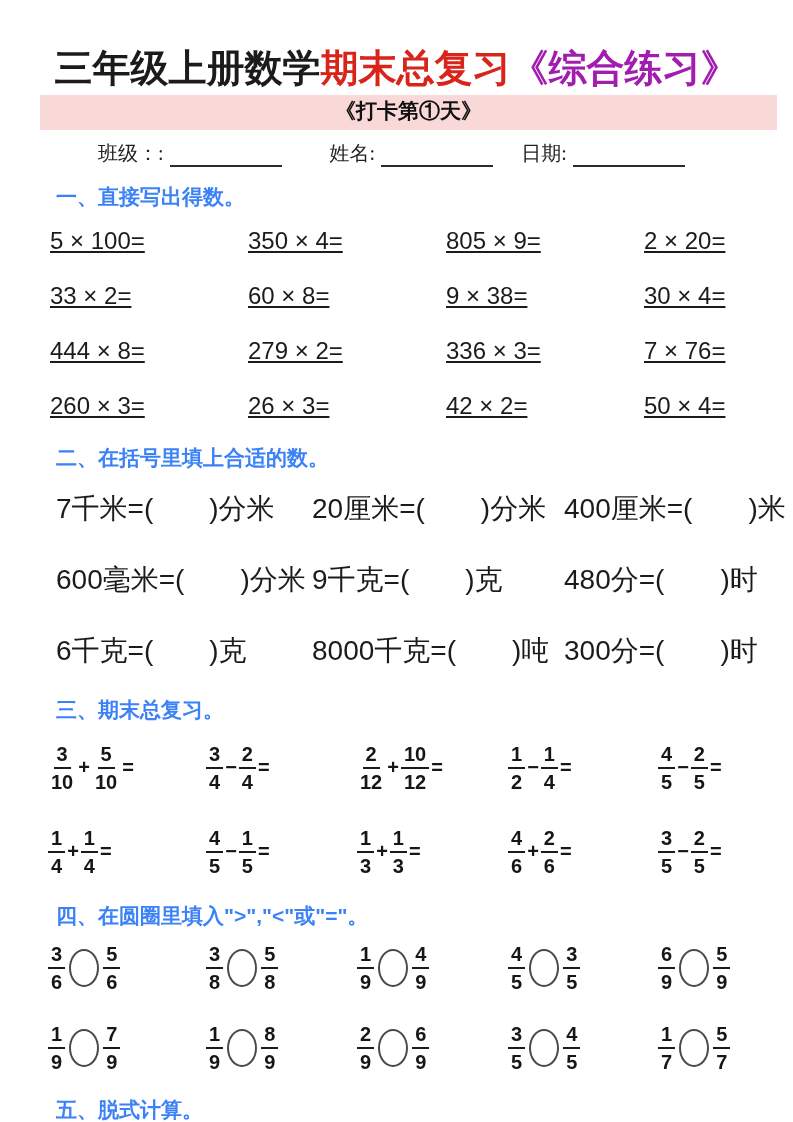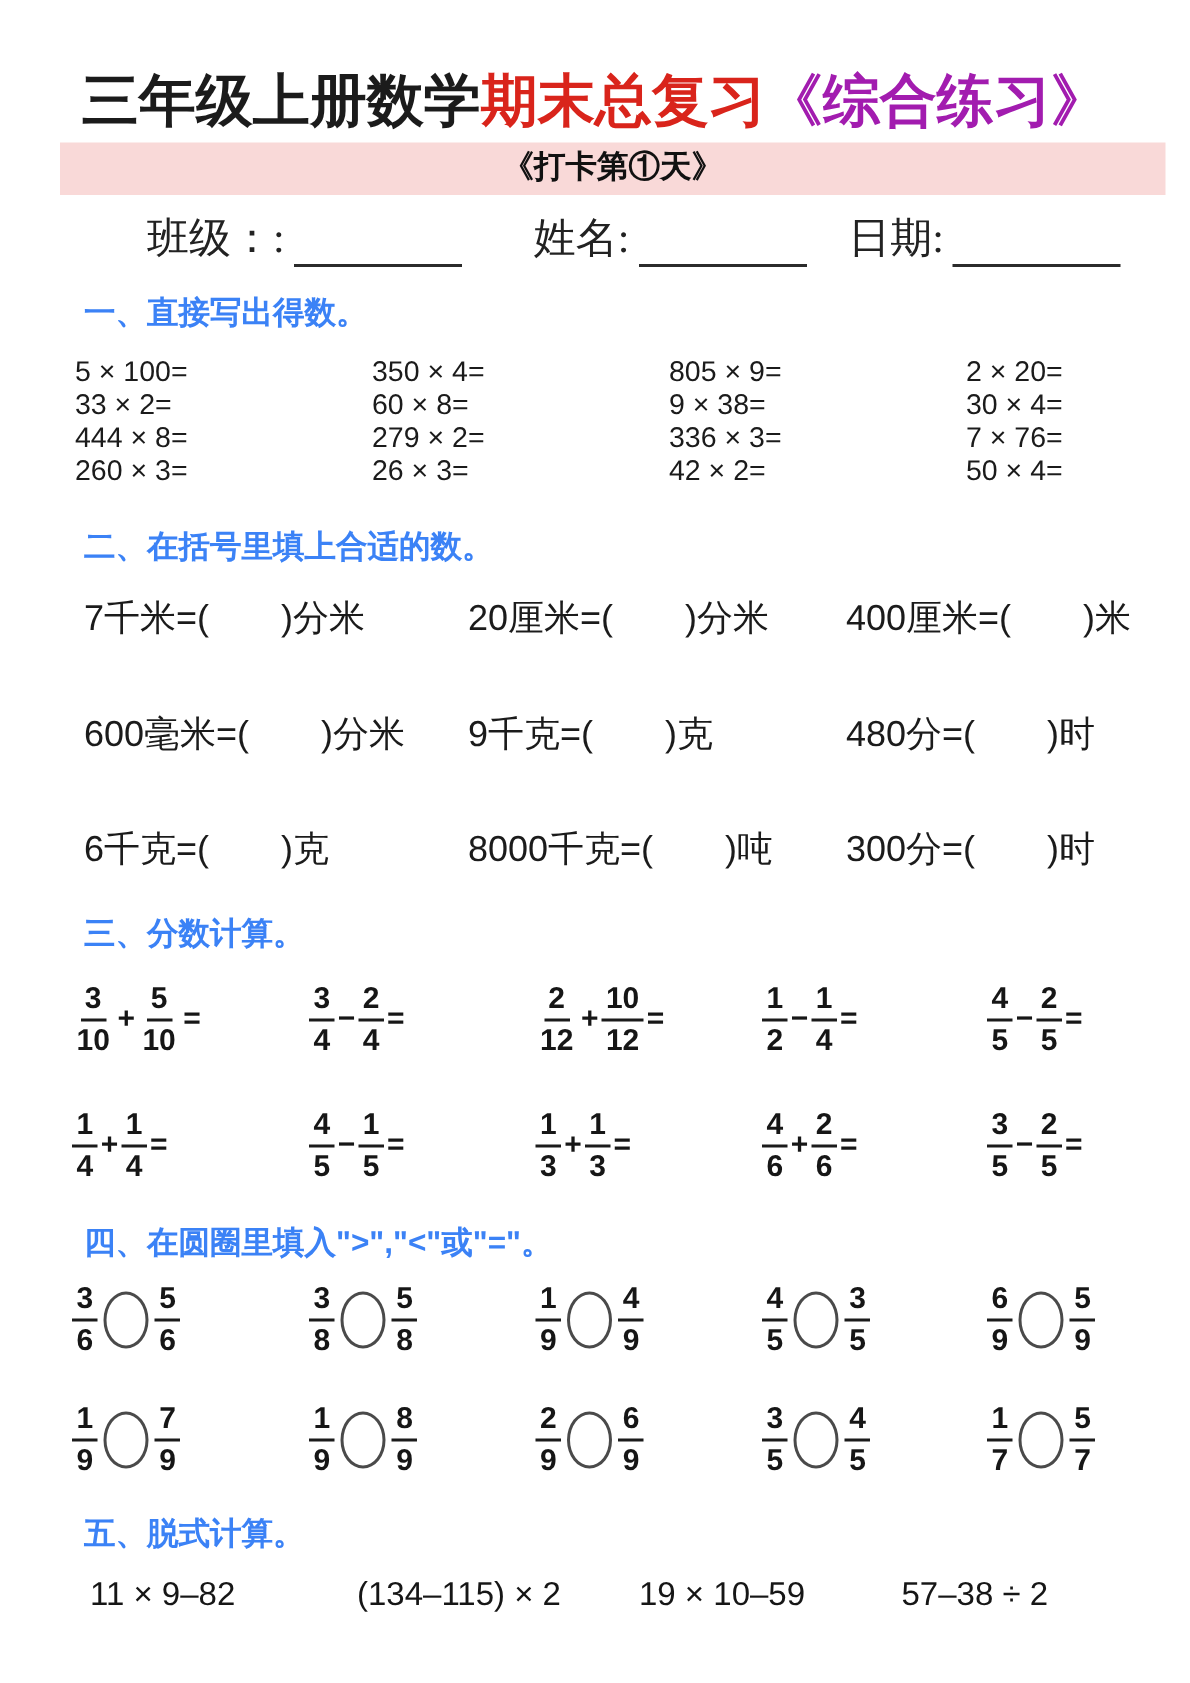--- a/index.html
+++ b/index.html
@@ -10,41 +10,41 @@
   .title{padding-top:48px;text-align:center;font-size:38px;font-weight:700;line-height:1.1;white-space:nowrap;}
   .title span{display:inline-block;}
 
   
   .banner{margin:5px 16px 0 40px;text-align:center;
           font-family:"Liberation Serif",serif;font-weight:700;font-size:21px;
           padding:2px 0 5px;color:#111;}
 
   
   .fields{display:flex;align-items:flex-end;margin:10px 0 0 98px;
-          font-family:"Liberation Serif",serif;font-size:28px;color:#222;}
+          font-family:"Liberation Serif",serif;font-size:20px;color:#222;}
   .field{display:flex;align-items:flex-end;}
   .field .blank{display:inline-block;width:112px;height:20px;border-bottom:2px solid #2b2b2b;margin-left:6px;}
   .field.f1{margin-right:48px;}
   .field.f2{margin-right:28px;}
 
   
   .sec-heading{margin-left:56px;font-size:21px;font-weight:700;color:#3b82f6;}
   #h1{margin-top:16px;}
   #h2{margin-top:24px;}
   #h3{margin-top:26px;}
   #h4{margin-top:26px;}
   #h5{margin-top:24px;}
 
   
   #s1-rows{display:grid;grid-template-columns:198px 198px 198px auto;
-           margin:16px 0 0 50px;font-size:19px;}
+           margin:16px 0 0 50px;row-gap:27px;font-size:24px;text-decoration:underline;}
 
   
   #s2-rows{display:grid;grid-template-columns:256px 252px auto;
-           margin:18px 0 0 56px;row-gap:45px;font-size:24px;}
+           margin:18px 0 0 56px;row-gap:33px;font-size:28px;}
 
   
   .fx{display:inline-flex;align-items:center;font-weight:600;color:#161616;}
   .frac{display:inline-flex;flex-direction:column;align-items:center;font-size:20px;line-height:1;}
   .frac .fn{padding:0 3px 3px;border-bottom:2px solid #1b1b1b;}
   .frac .fd{padding:3px 3px 0;}
   .op{font-size:20px;margin:0 2px;font-weight:600;}
   .eq{font-size:20px;margin-left:2px;font-weight:600;}
   #s3-rows{display:grid;grid-template-columns:158px 151px 151px 150px auto;
            margin:20px 0 0 48px;row-gap:36px;}
@@ -111,21 +111,21 @@
       <div class="unit-cell">20厘米=(　　)分米</div>
       <div class="unit-cell">400厘米=(　　)米</div>
       <div class="unit-cell">600毫米=(　　)分米</div>
       <div class="unit-cell">9千克=(　　)克</div>
       <div class="unit-cell">480分=(　　)时</div>
       <div class="unit-cell">6千克=(　　)克</div>
       <div class="unit-cell">8000千克=(　　)吨</div>
       <div class="unit-cell">300分=(　　)时</div>
     </div>
 
-  <div id="h3" class="sec-heading">三、分数计算。</div>
+  <div id="h3" class="sec-heading">三、期末总复习。</div>
   <div id="s3-rows">
       <div class="frac-cell"><span class="fx">
           <span class="frac">
             <span class="fn">3</span>
             <span class="fd">10</span>
           </span>
           <span class="op">+</span>
           <span class="frac">
             <span class="fn">5</span>
             <span class="fd">10</span>

